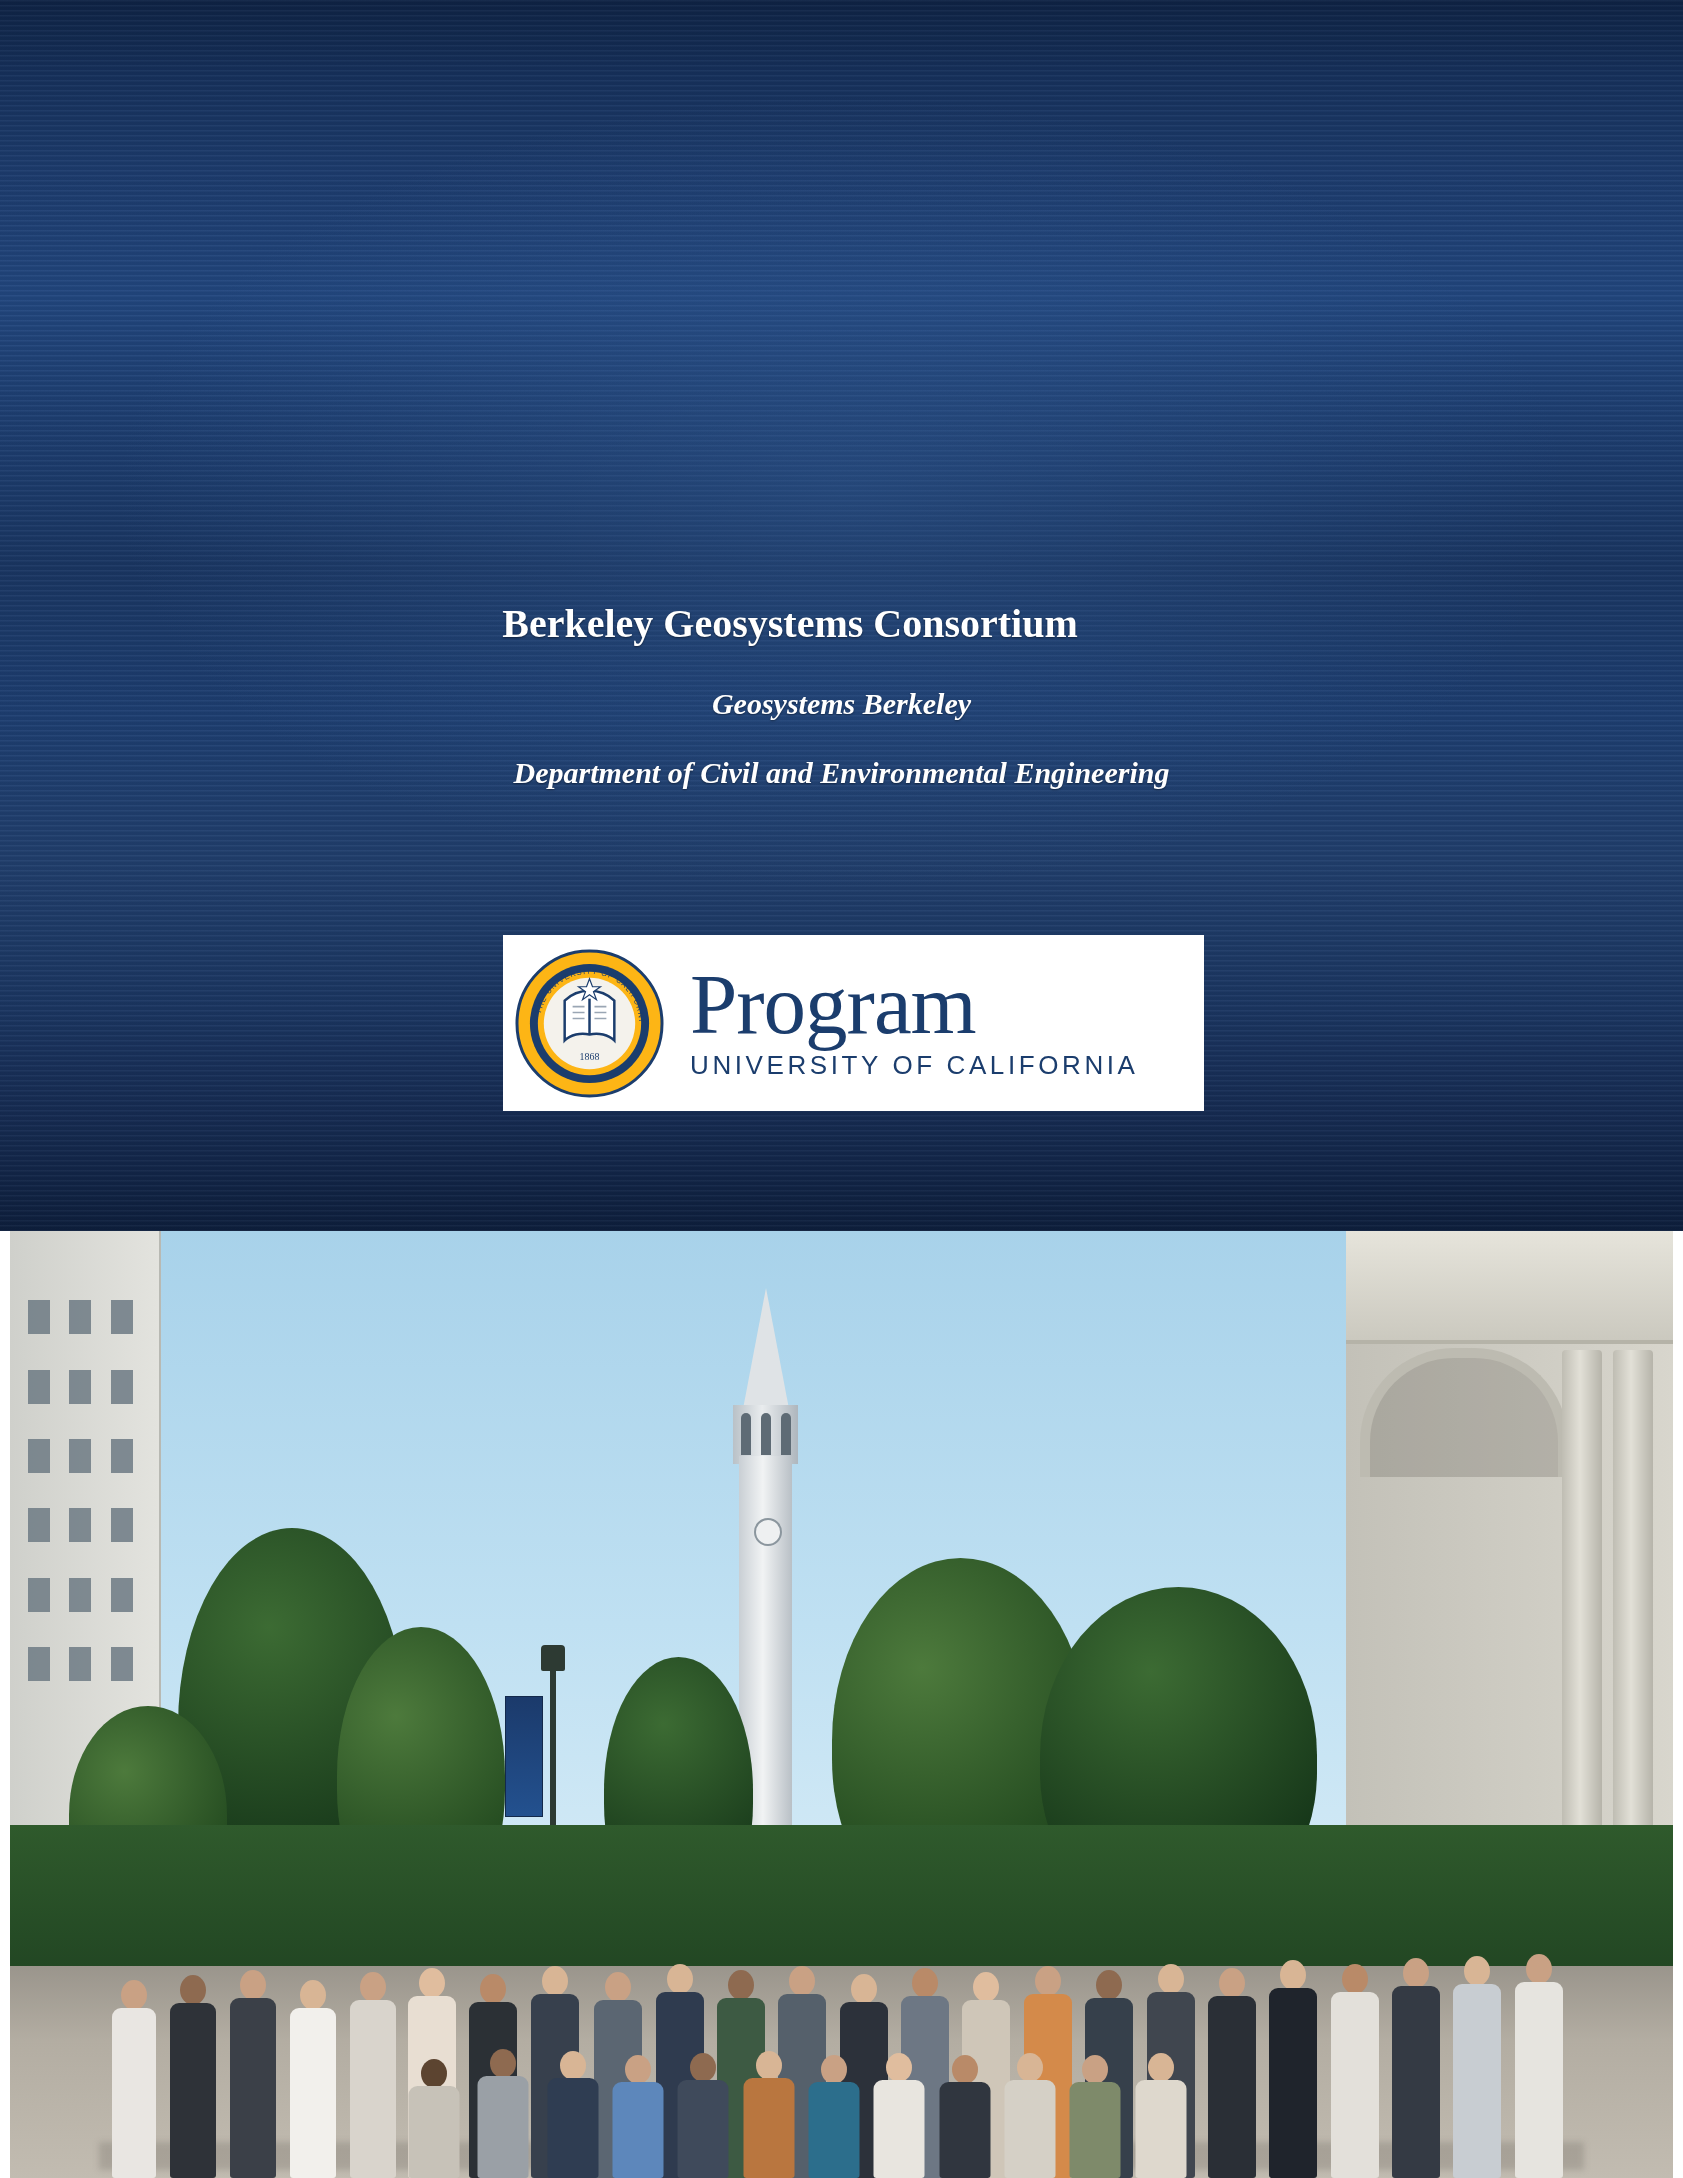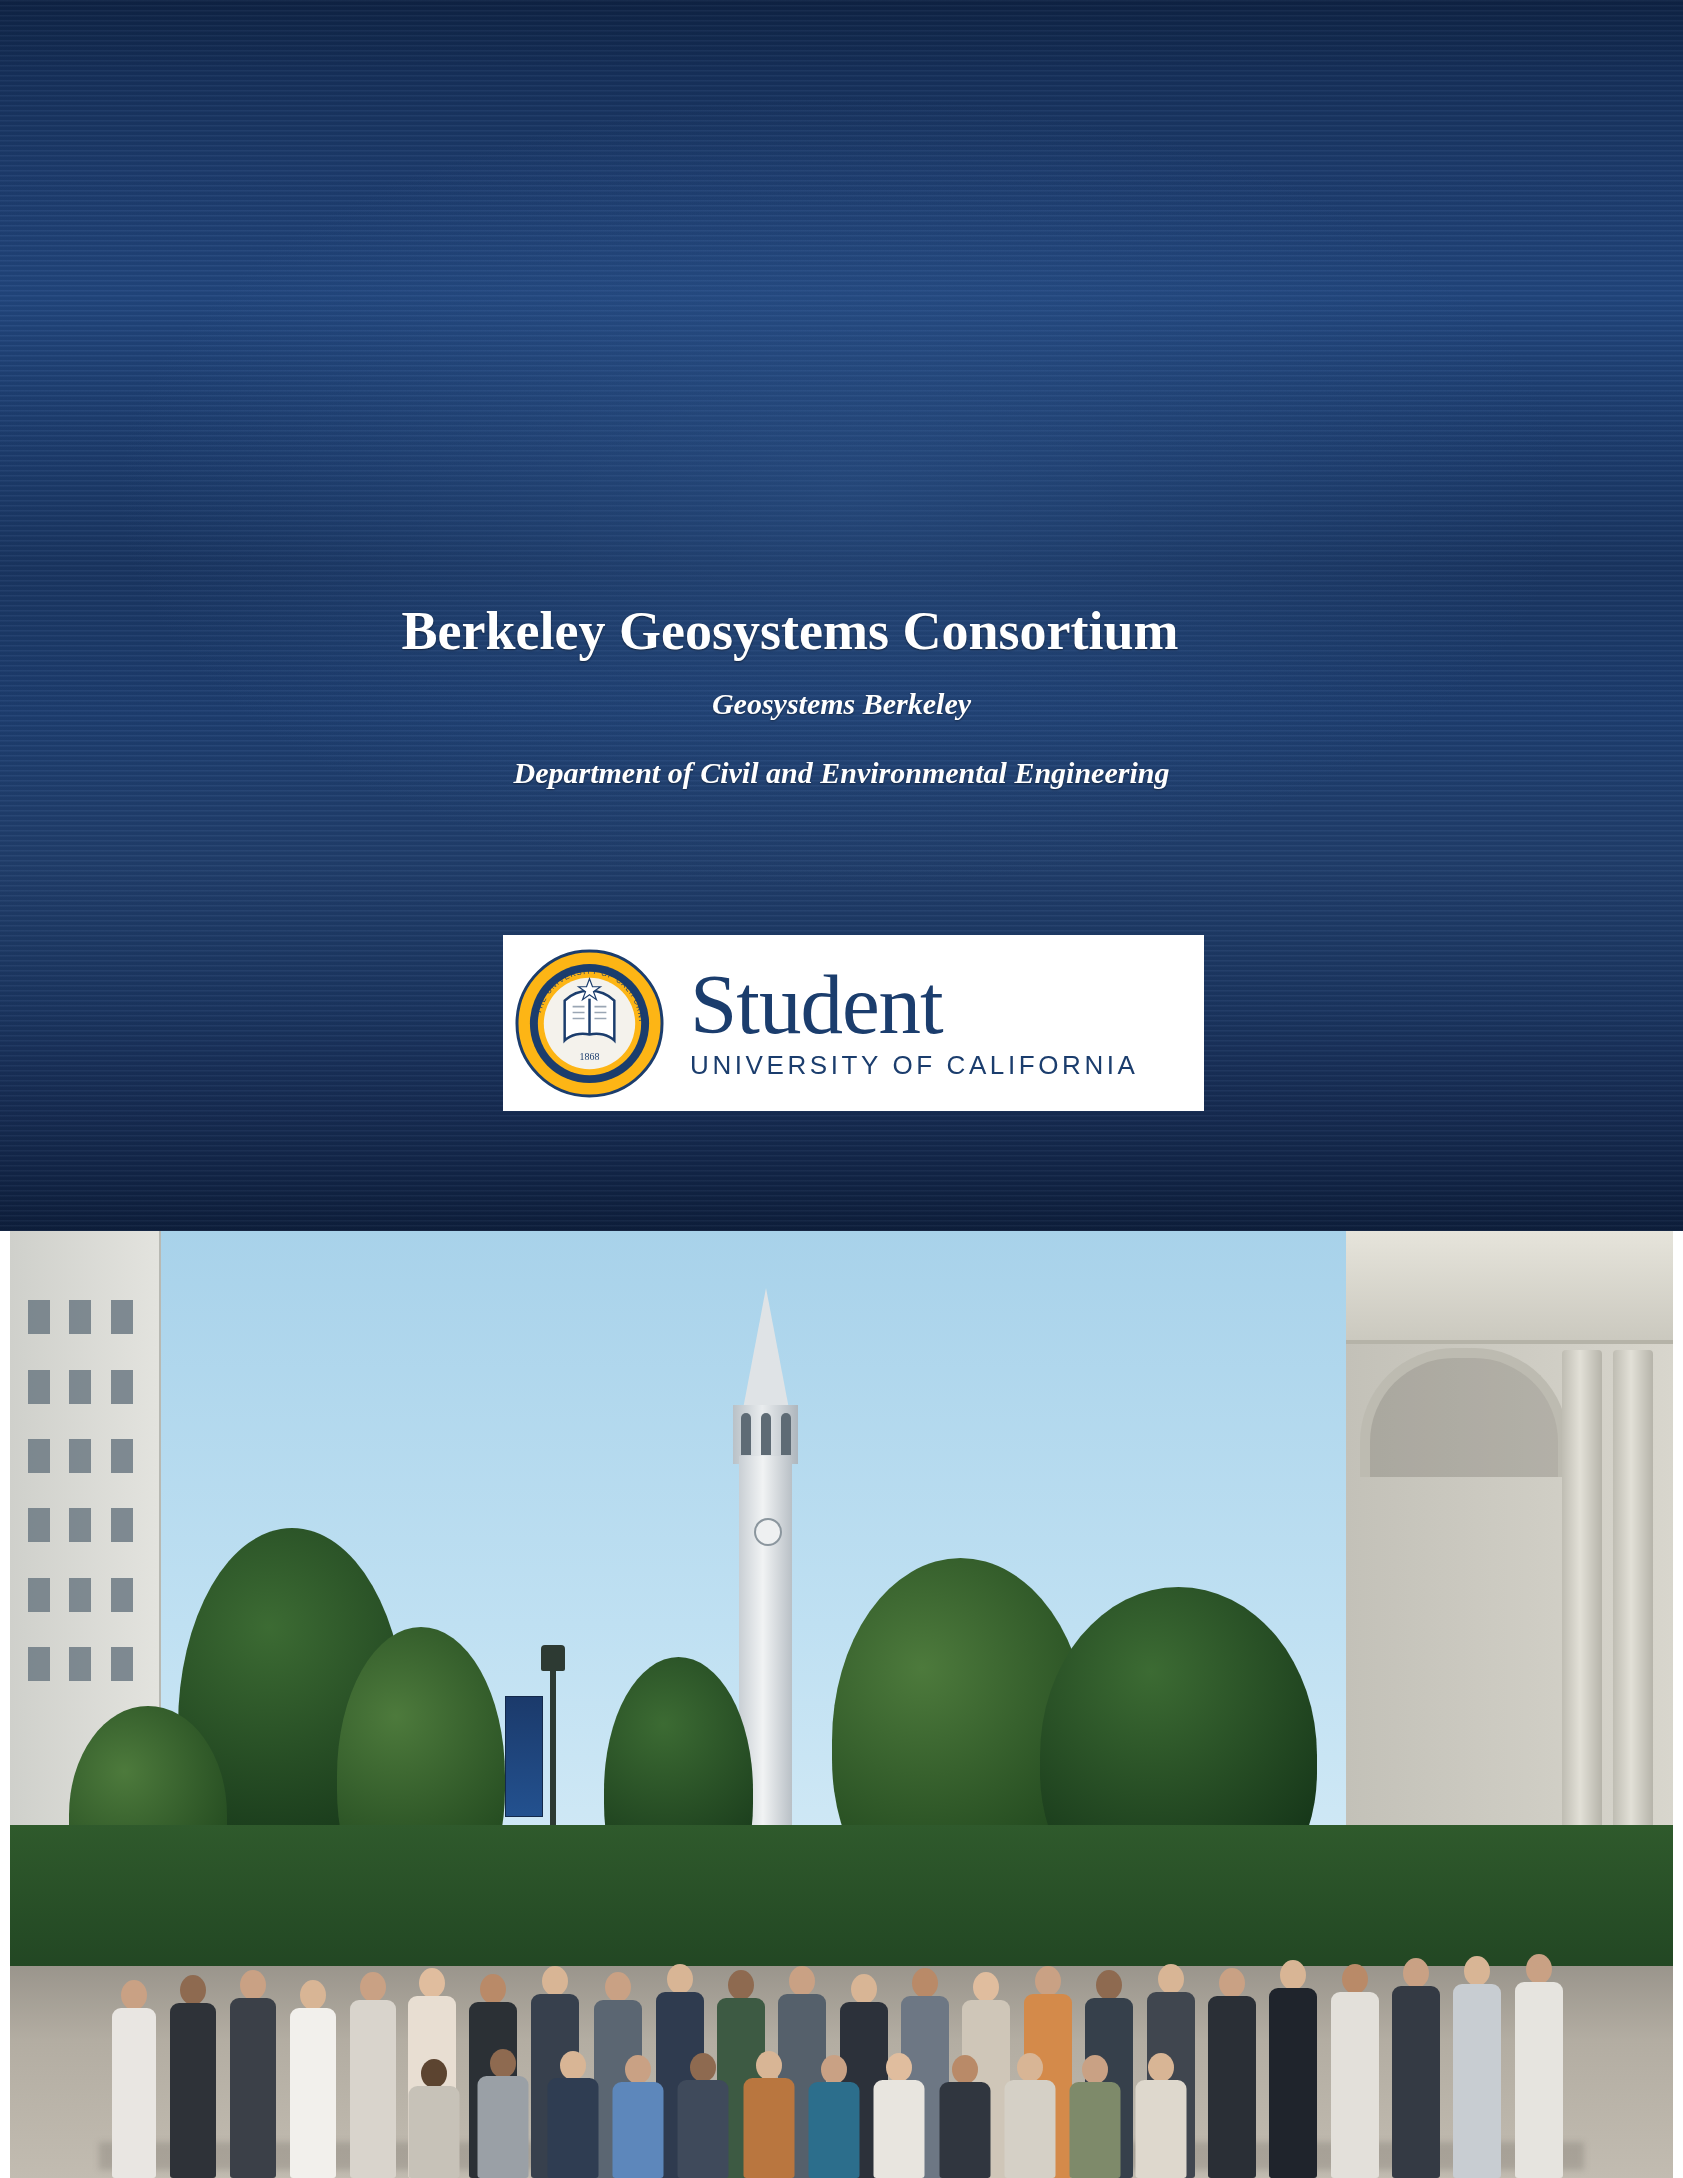--- a/index.html
+++ b/index.html
@@ -71,21 +71,21 @@
     text-shadow: 0 1px 2px rgba(0,0,0,0.45);
   }
 
   .org-name {
     position: absolute;
     left: 0;
     top: 600px;
     width: 1580px;
     text-align: center;
     color: #ffffff;
-    font-size: 54px;
+    font-size: 40px;
     font-weight: bold;
     text-shadow: 0 1px 2px rgba(0,0,0,0.45);
   }
 
   .program-name {
     position: absolute;
     left: 0;
     top: 687px;
     width: 1683px;
     text-align: center;
@@ -355,21 +355,21 @@
           <path d="M58 58 h12 M58 64 h12 M58 70 h12 M80 58 h12 M80 64 h12 M80 70 h12" stroke="#9aa6b4" stroke-width="1.6"></path>
           <path d="M75 30 L78 38 L86 38 L79 43 L82 51 L75 46 L68 51 L71 43 L64 38 L72 38 Z" fill="#ffffff" stroke="#1b3d6d" stroke-width="1.2"></path>
           <text x="75" y="112" text-anchor="middle" font-family="Liberation Serif, serif" font-size="10" fill="#1b3d6d">1868</text>
           <path id="sealArc" d="M 75 18 m -50 57 a 50 50 0 1 1 100 0" fill="none"></path>
           <text font-family="Liberation Sans, sans-serif" font-size="7.5" fill="#1b3d6d" letter-spacing="1.1">
             <textPath href="#sealArc" startOffset="6%">THE UNIVERSITY OF CALIFORNIA</textPath>
           </text>
         </svg>
       </div>
       <div class="logo-text">
-        <div class="logo-wordmark">Student</div>
+        <div class="logo-wordmark">Program</div>
         <div class="logo-subline">UNIVERSITY OF CALIFORNIA</div>
       </div>
     </div>
 
   </div>
 </div>
 
 <div class="photo">
   <div class="photo-sky"></div>
 

